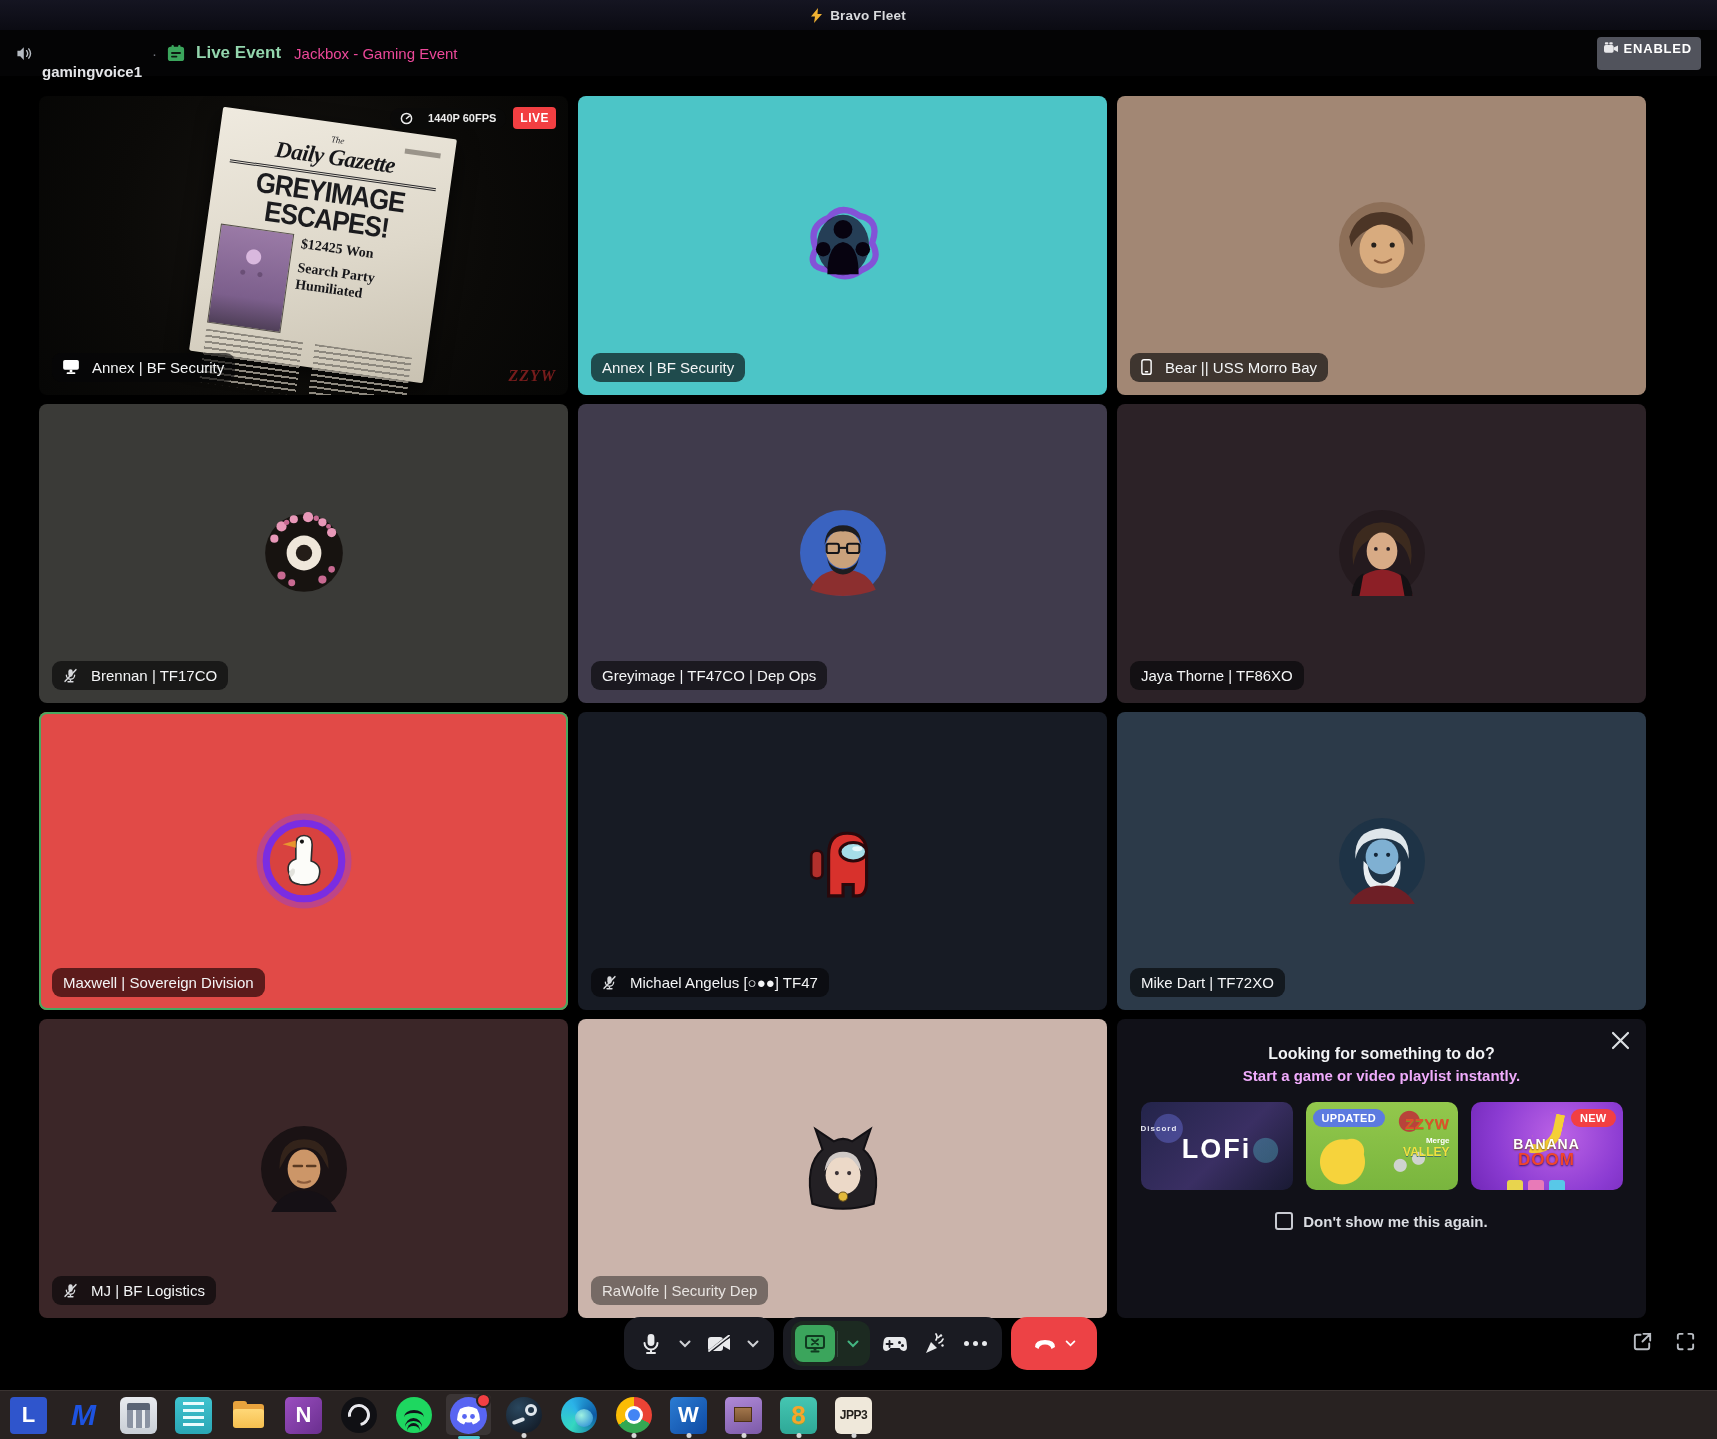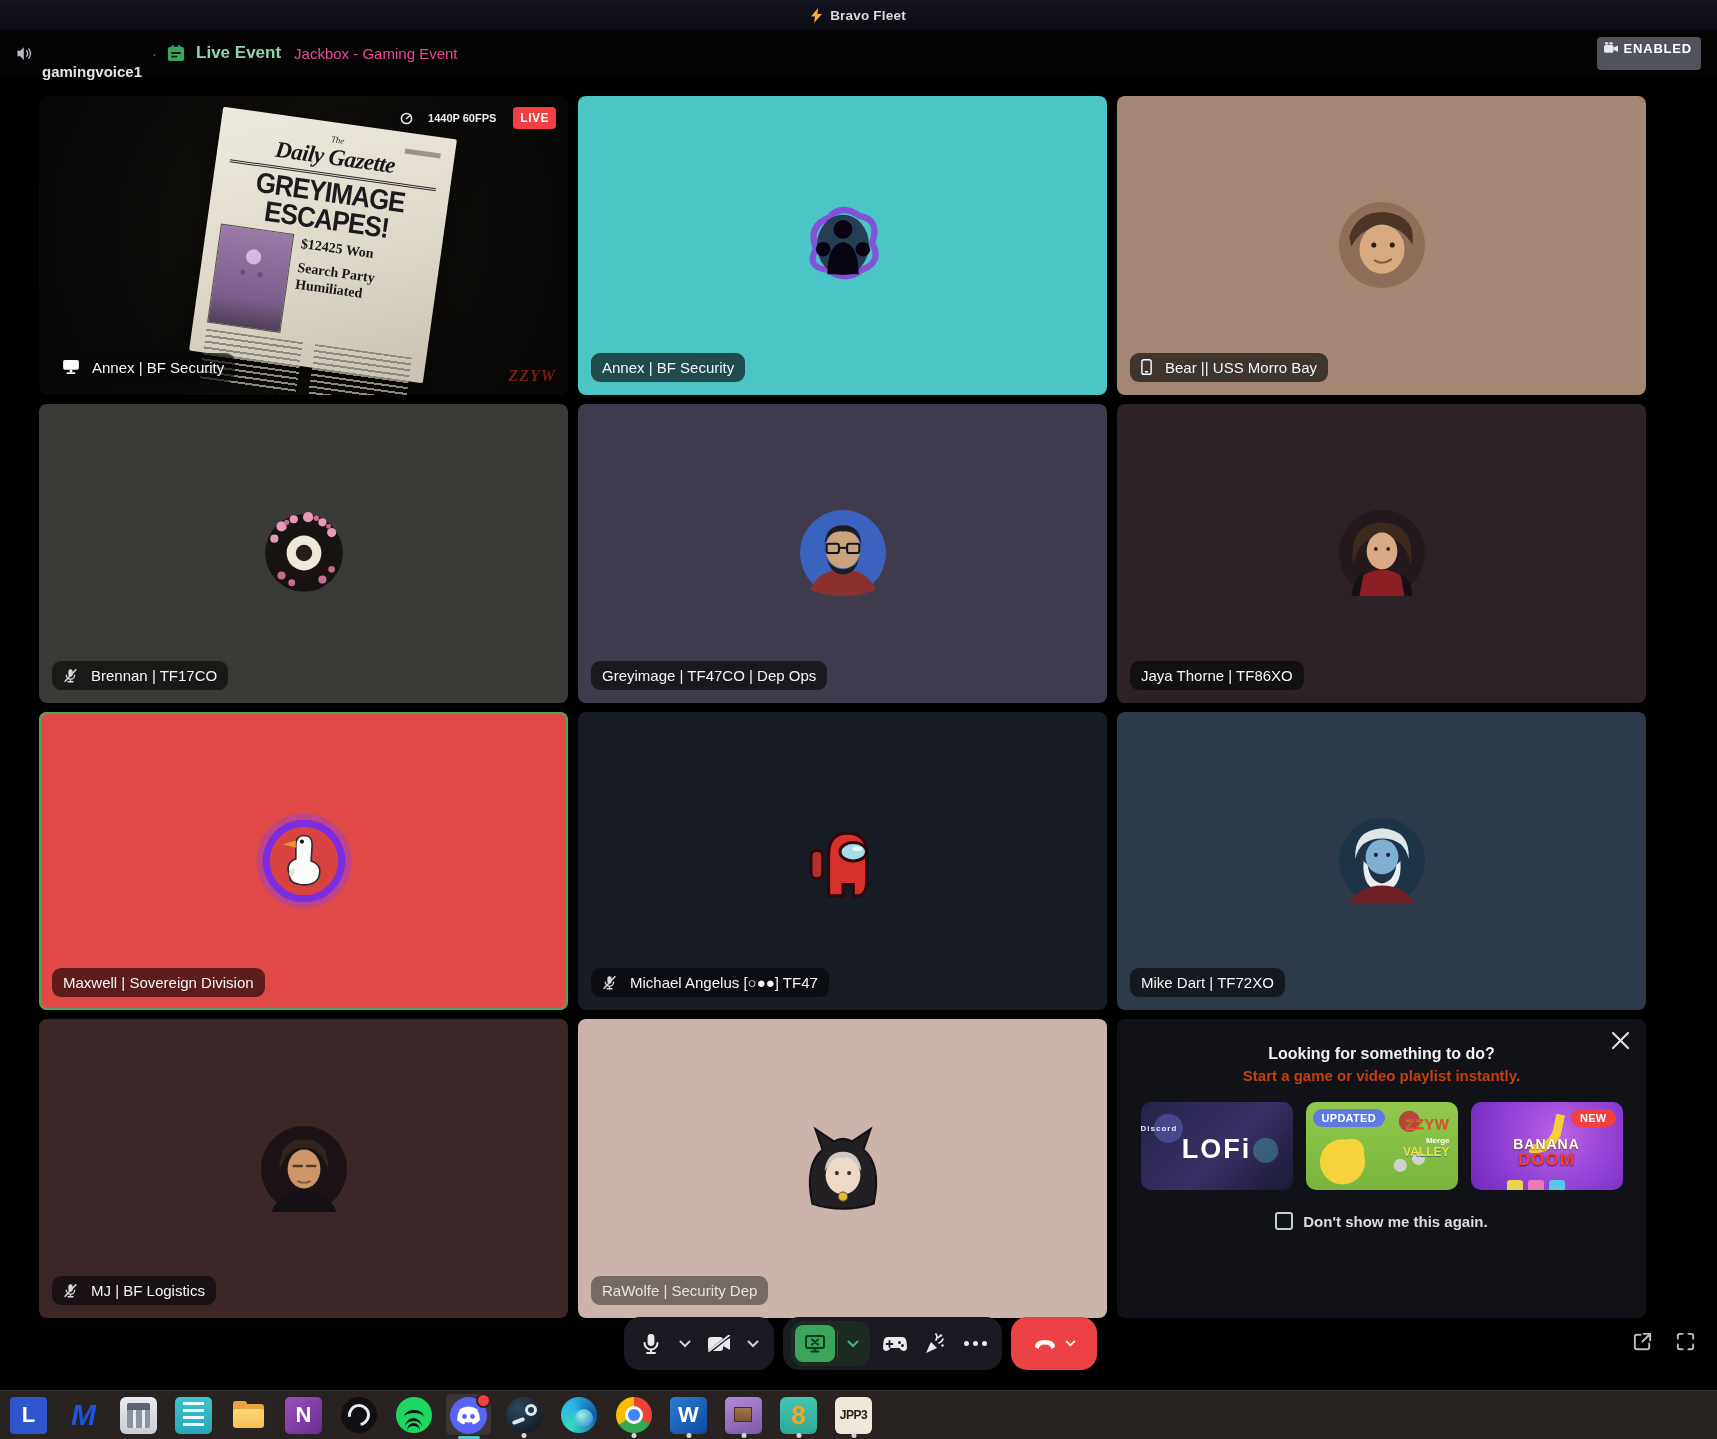--- a/index.html
+++ b/index.html
@@ -99,21 +99,21 @@
     font-family:"Liberation Serif","DejaVu Serif",serif; font-weight:700; font-style:italic;
     font-size:16px; letter-spacing:1px;
   }
 
   
   .promo{ background:#111118; border-radius:8px; position:relative; padding-top:26px; }
   .promo-close{
     position:absolute; top:12px; right:16px; background:none; border:none; cursor:pointer; line-height:0;
   }
   .promo h3{ text-align:center; font-size:16px; font-weight:700; color:#f2f3f5;}
-  .promo .sub2{ text-align:center; font-size:15px; font-weight:600; color:#c2410c; margin-top:4px;}
+  .promo .sub2{ text-align:center; font-size:15px; font-weight:600; color:#f0abfc; margin-top:4px;}
   .cards{ display:flex; justify-content:center; gap:13px; margin-top:18px;}
   .card{ width:152px; height:88px; border-radius:10px; position:relative; overflow:hidden; cursor:pointer; border:none; padding:0;}
   .card .badge{
     position:absolute; top:7px; font-size:11px; font-weight:800; color:#fff;
     padding:3px 9px; border-radius:10px; letter-spacing:.3px;
   }
   .card-lofi{ background:
       radial-gradient(circle at 18% 30%, rgba(120,130,255,.35) 0 14px, transparent 15px),
       radial-gradient(circle at 82% 55%, rgba(90,220,230,.3) 0 12px, transparent 13px),
       linear-gradient(135deg,#23244a 0%,#3a2f63 55%,#191a33 100%);}

